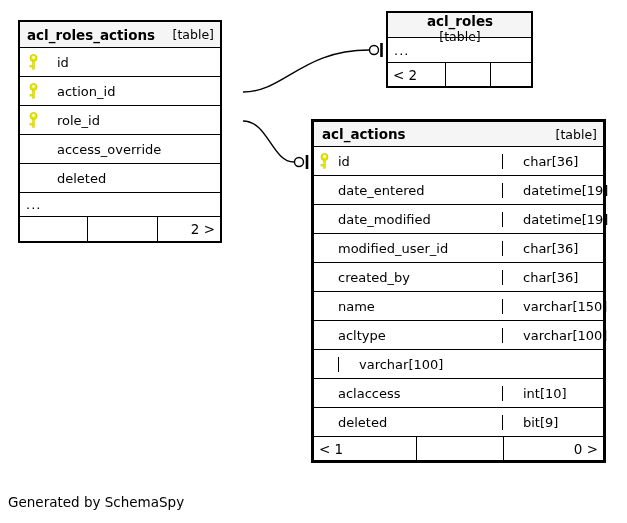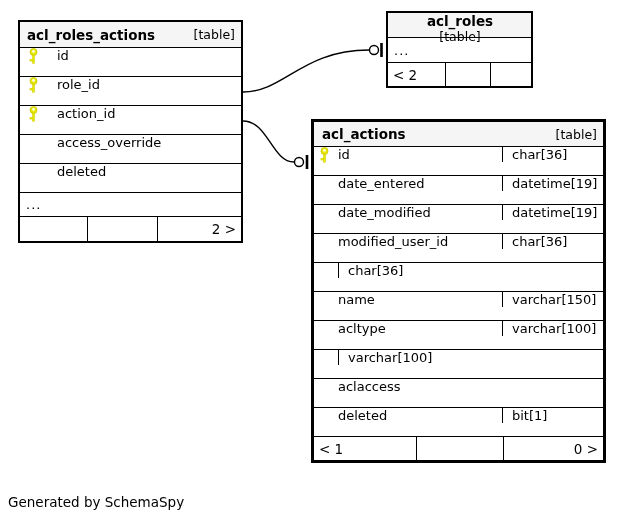--- a/index.html
+++ b/index.html
@@ -13,39 +13,39 @@
   
   .tbl{position:absolute;background:#fff;border:2px solid #000;box-sizing:border-box;}
   .tbl.focal{border-width:3px;}
 
   .thead{display:flex;justify-content:space-between;align-items:center;
     background:#f5f5f5;border-bottom:1px solid #000;
     padding:0 6px 0 7px;box-sizing:border-box;}
   .tname{font-weight:bold;font-size:13.5px;white-space:nowrap;}
   .ttag{font-size:12.5px;white-space:nowrap;}
 
-  .row{display:flex;align-items:flex-start;height:28px;border-bottom:1px solid #000;
+  .row{display:flex;align-items:center;height:28px;border-bottom:1px solid #000;
     font-size:13px;background:#fff;}
   .keycell{display:flex;align-items:center;justify-content:flex-start;flex:0 0 auto;}
   .colname{display:flex;align-items:center;flex:1 1 auto;white-space:nowrap;overflow:hidden;}
   .typecell{display:flex;align-items:center;flex:0 0 auto;border-left:1px solid #000;
-    padding-left:9px;box-sizing:border-box;font-size:13px;white-space:nowrap;}
+    padding-left:20px;box-sizing:border-box;font-size:13px;white-space:nowrap;}
 
   .erow{display:flex;align-items:center;height:23px;border-bottom:1px solid #000;
     padding-left:6px;font-size:13px;letter-spacing:1px;}
 
   .tfoot{display:flex;align-items:stretch;font-size:13.5px;}
   .fc{display:flex;align-items:center;box-sizing:border-box;}
   .fc.sep{border-left:1px solid #000;}
   .fc.grow{flex:1 1 auto;}
   .fc.alignr{justify-content:flex-end;padding-right:5px;}
   .fc.alignl{padding-left:5px;}
 
   
-  .t1{left:18px;top:20px;width:225px;}
+  .t1{left:18px;top:20px;width:204px;}
   .t1 .thead{height:26px;}
   .t1 .row{padding-left:9px;}
   .t1 .keycell{width:28px;}
   .t1 .tfoot{height:24px;}
   .t1 .fc1{width:67px;}
   .t1 .fc2{width:70px;}
 
   
   .t2{left:386px;top:11px;width:147px;}
   .t2 .thead{height:25px;flex-direction:column;}
@@ -107,33 +107,33 @@
 
   <div class="row">
     <span class="keycell" style="visibility: visible;">
       <svg width="9" height="16" viewBox="0 0 9 16" aria-hidden="true">
         <circle cx="4.5" cy="4" r="3.5" fill="#e8e800" stroke="#c6c600" stroke-width="0.8"></circle>
         <circle cx="4.5" cy="3.4" r="1.3" fill="#ffffff"></circle>
         <rect x="3.4" y="7" width="2.2" height="8.4" fill="#e8e800" stroke="#c6c600" stroke-width="0.4"></rect>
         <rect x="0.9" y="11.2" width="2.6" height="1.9" fill="#e8e800" stroke="#c6c600" stroke-width="0.4"></rect>
       </svg>
     </span>
+    <span class="colname">action_id</span>
+  </div>
+
+  <div class="row">
+    <span class="keycell" style="visibility: visible;">
+      <svg width="9" height="16" viewBox="0 0 9 16" aria-hidden="true">
+        <circle cx="4.5" cy="4" r="3.5" fill="#e8e800" stroke="#c6c600" stroke-width="0.8"></circle>
+        <circle cx="4.5" cy="3.4" r="1.3" fill="#ffffff"></circle>
+        <rect x="3.4" y="7" width="2.2" height="8.4" fill="#e8e800" stroke="#c6c600" stroke-width="0.4"></rect>
+        <rect x="0.9" y="11.2" width="2.6" height="1.9" fill="#e8e800" stroke="#c6c600" stroke-width="0.4"></rect>
+      </svg>
+    </span>
     <span class="colname">role_id</span>
-  </div>
-
-  <div class="row">
-    <span class="keycell" style="visibility: visible;">
-      <svg width="9" height="16" viewBox="0 0 9 16" aria-hidden="true">
-        <circle cx="4.5" cy="4" r="3.5" fill="#e8e800" stroke="#c6c600" stroke-width="0.8"></circle>
-        <circle cx="4.5" cy="3.4" r="1.3" fill="#ffffff"></circle>
-        <rect x="3.4" y="7" width="2.2" height="8.4" fill="#e8e800" stroke="#c6c600" stroke-width="0.4"></rect>
-        <rect x="0.9" y="11.2" width="2.6" height="1.9" fill="#e8e800" stroke="#c6c600" stroke-width="0.4"></rect>
-      </svg>
-    </span>
-    <span class="colname">action_id</span>
   </div>
 
   <div class="row">
     <span class="keycell" style="visibility: hidden;">
       <svg width="9" height="16" viewBox="0 0 9 16" aria-hidden="true">
         <circle cx="4.5" cy="4" r="3.5" fill="#e8e800" stroke="#c6c600" stroke-width="0.8"></circle>
         <circle cx="4.5" cy="3.4" r="1.3" fill="#ffffff"></circle>
         <rect x="3.4" y="7" width="2.2" height="8.4" fill="#e8e800" stroke="#c6c600" stroke-width="0.4"></rect>
         <rect x="0.9" y="11.2" width="2.6" height="1.9" fill="#e8e800" stroke="#c6c600" stroke-width="0.4"></rect>
       </svg>
@@ -238,20 +238,21 @@
 
   <div class="row">
     <span class="keycell" style="visibility: hidden;">
       <svg width="9" height="16" viewBox="0 0 9 16" aria-hidden="true">
         <circle cx="4.5" cy="4" r="3.5" fill="#e8e800" stroke="#c6c600" stroke-width="0.8"></circle>
         <circle cx="4.5" cy="3.4" r="1.3" fill="#ffffff"></circle>
         <rect x="3.4" y="7" width="2.2" height="8.4" fill="#e8e800" stroke="#c6c600" stroke-width="0.4"></rect>
         <rect x="0.9" y="11.2" width="2.6" height="1.9" fill="#e8e800" stroke="#c6c600" stroke-width="0.4"></rect>
       </svg>
     </span>
+    <span class="colname">created_by</span>
     <span class="typecell">char[36]</span>
   </div>
 
   <div class="row">
     <span class="keycell" style="visibility: hidden;">
       <svg width="9" height="16" viewBox="0 0 9 16" aria-hidden="true">
         <circle cx="4.5" cy="4" r="3.5" fill="#e8e800" stroke="#c6c600" stroke-width="0.8"></circle>
         <circle cx="4.5" cy="3.4" r="1.3" fill="#ffffff"></circle>
         <rect x="3.4" y="7" width="2.2" height="8.4" fill="#e8e800" stroke="#c6c600" stroke-width="0.4"></rect>
         <rect x="0.9" y="11.2" width="2.6" height="1.9" fill="#e8e800" stroke="#c6c600" stroke-width="0.4"></rect>
@@ -289,33 +290,34 @@
   <div class="row">
     <span class="keycell" style="visibility: hidden;">
       <svg width="9" height="16" viewBox="0 0 9 16" aria-hidden="true">
         <circle cx="4.5" cy="4" r="3.5" fill="#e8e800" stroke="#c6c600" stroke-width="0.8"></circle>
         <circle cx="4.5" cy="3.4" r="1.3" fill="#ffffff"></circle>
         <rect x="3.4" y="7" width="2.2" height="8.4" fill="#e8e800" stroke="#c6c600" stroke-width="0.4"></rect>
         <rect x="0.9" y="11.2" width="2.6" height="1.9" fill="#e8e800" stroke="#c6c600" stroke-width="0.4"></rect>
       </svg>
     </span>
     <span class="colname">aclaccess</span>
+    <span class="typecell">int[10]</span>
   </div>
 
   <div class="row">
     <span class="keycell" style="visibility: hidden;">
       <svg width="9" height="16" viewBox="0 0 9 16" aria-hidden="true">
         <circle cx="4.5" cy="4" r="3.5" fill="#e8e800" stroke="#c6c600" stroke-width="0.8"></circle>
         <circle cx="4.5" cy="3.4" r="1.3" fill="#ffffff"></circle>
         <rect x="3.4" y="7" width="2.2" height="8.4" fill="#e8e800" stroke="#c6c600" stroke-width="0.4"></rect>
         <rect x="0.9" y="11.2" width="2.6" height="1.9" fill="#e8e800" stroke="#c6c600" stroke-width="0.4"></rect>
       </svg>
     </span>
     <span class="colname">deleted</span>
-    <span class="typecell">bit[1]</span>
+    <span class="typecell">bit[9]</span>
   </div>
 </div>
     <div class="tfoot">
       <span class="fc fc1 alignl">&lt; 1</span>
       <span class="fc fc2 sep"></span>
       <span class="fc grow sep alignr">0 &gt;</span>
     </div>
   </div>
 
   <div class="note">Generated by SchemaSpy</div>

